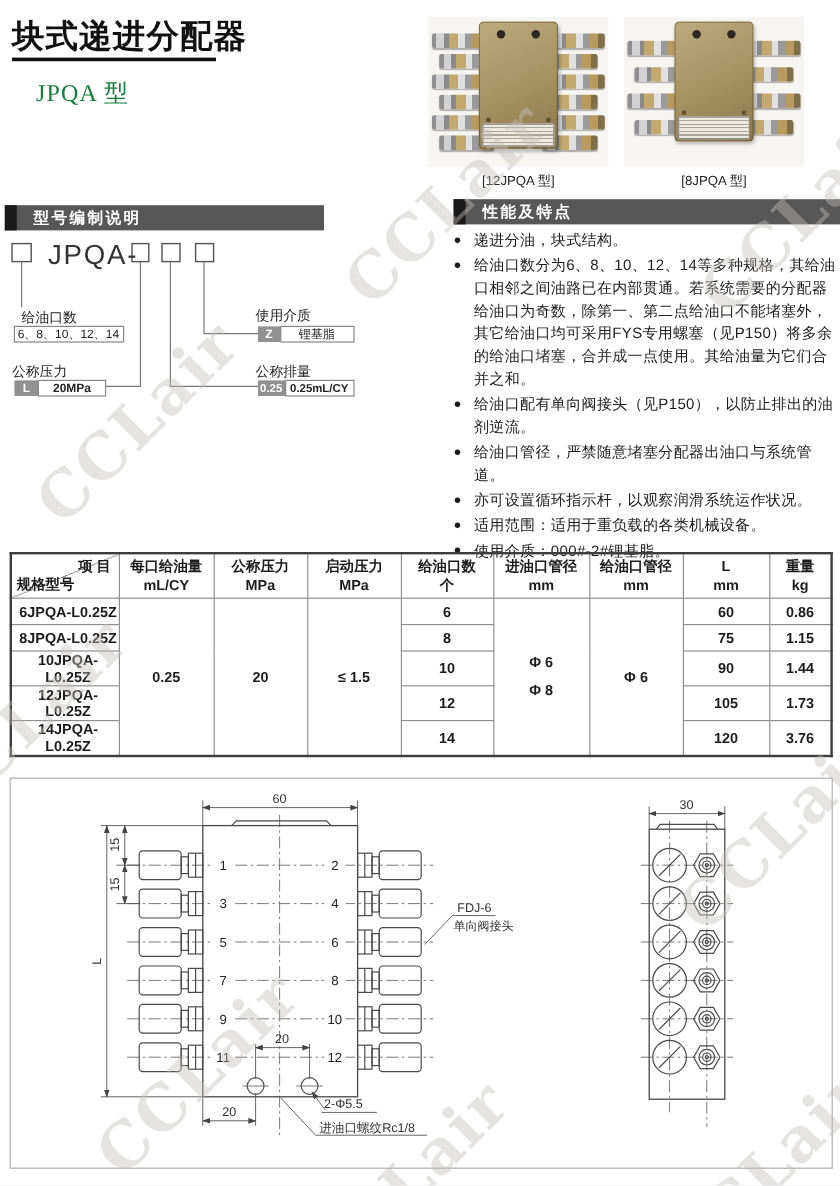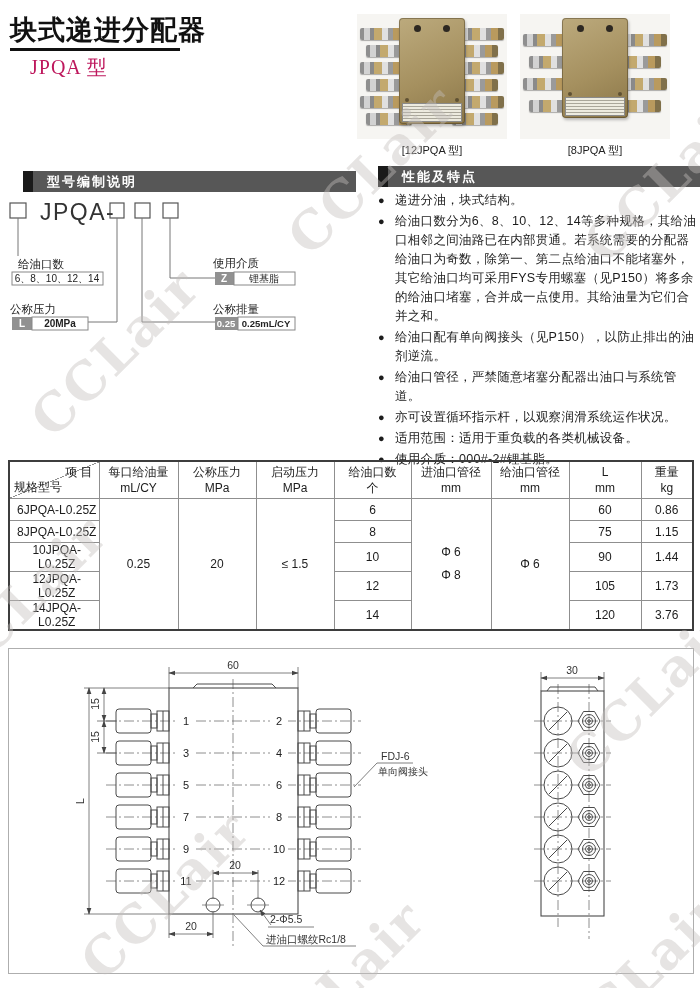--- a/index.html
+++ b/index.html
@@ -5,22 +5,22 @@
   html,body{margin:0;padding:0;background:#e8e8e8;}
   .page{position:relative;width:700px;height:988px;background:#ffffff;overflow:hidden;
         font-family:"Liberation Sans","DejaVu Sans",sans-serif;color:#222;}
   
   .wm{position:absolute;z-index:6;font-family:"DejaVu Serif",serif;font-weight:bold;
       font-size:52px;letter-spacing:2px;color:rgba(196,190,188,0.42);
       transform:translate(-50%,-50%) rotate(-45deg);white-space:nowrap;pointer-events:none;}
   
   .title{position:absolute;left:10px;top:12px;font-size:27px;font-weight:bold;color:#111;letter-spacing:1px;}
   .title-rule{position:absolute;left:10px;top:48px;width:170px;height:3px;background:#111;}
-  .subtitle{position:absolute;left:30px;top:54px;font-family:"Liberation Serif","DejaVu Serif",serif;
-            font-size:20px;color:#be185d;letter-spacing:1px;}
+  .subtitle{position:absolute;left:30px;top:64px;font-family:"Liberation Serif","DejaVu Serif",serif;
+            font-size:20px;color:#15803d;letter-spacing:1px;}
   
   .bar{position:absolute;height:21px;background:#575757;color:#fff;font-size:13px;font-weight:bold;
        line-height:21px;padding-left:24px;box-sizing:border-box;letter-spacing:2px;z-index:2;}
   .bar::before{content:"";position:absolute;left:0;top:0;bottom:0;width:10px;background:#1a1a1a;}
   
   .photo{position:absolute;width:150px;height:125px;background:#f6f5f2;z-index:1;}
   .photo .block{position:absolute;left:50%;top:4px;transform:translateX(-50%);width:66px;height:106px;
      background:linear-gradient(155deg,#bcaa7d 0%,#a5905f 55%,#8a7648 100%);
      border-radius:4px;box-shadow:inset 0 0 0 1px rgba(40,30,10,.35),1px 2px 3px rgba(0,0,0,.25);}
   .photo.p8 .block{height:100px;}
@@ -43,21 +43,21 @@
   .photo-label{position:absolute;width:150px;text-align:center;font-size:11px;color:#222;z-index:1;}
   
   .features{position:absolute;left:378px;top:191px;width:320px;z-index:1;}
   .features .item{display:flex;font-size:12.5px;line-height:19px;color:#1c1c1c;margin-bottom:2px;letter-spacing:.3px;}
   .features .bullet{flex:none;width:17px;font-size:11px;line-height:19px;}
   .features .txt{flex:1;}
   
   .spec-table{position:absolute;left:8px;top:460px;z-index:1;border-collapse:collapse;table-layout:fixed;
       width:684px;background:transparent;border:2px solid #3d3d3d;}
   .spec-table th,.spec-table td{border:1px solid #8f8f8f;font-size:12px;text-align:center;
-      padding:0;font-weight:normal;color:#1c1c1c;}
+      padding:0;font-weight:bold;color:#1c1c1c;}
   .spec-table thead th{height:36px;}
   .spec-table tbody td{height:21px;}
   .hdr2 div{line-height:16px;}
   .cell-model{text-align:center;padding-left:5px !important;}
   .diag{position:relative;background-image:linear-gradient(to bottom right,transparent 49.4%,#8f8f8f 49.4% 50.6%,transparent 50.6%);}
   .diag .tr{position:absolute;top:2px;right:6px;font-size:12px;}
   .diag .bl{position:absolute;bottom:2px;left:4px;font-size:12px;}
   .phi2 div{line-height:15px;}
   .phi2 .gap{height:8px;}
   
@@ -125,21 +125,21 @@
       <span class="dot d1"></span>
         <span class="dot d2"></span>
       <span class="screw s1"></span>
         <span class="screw s2"></span>
       <span class="plate"></span>
     </div>
   </div>
   <div class="photo-label" style="left:357px;top:143px">[12JPQA 型]</div>
   <div class="photo-label" style="left:520px;top:143px">[8JPQA 型]</div>
 
-  <div class="bar" style="left:23px;top:171px;width:333px">型号编制说明</div>
+  <div class="bar" style="left:4px;top:171px;width:266px">型号编制说明</div>
   <div class="bar" style="left:378px;top:166px;width:322px">性能及特点</div>
 
   <svg class="mc-svg" width="350" height="150" viewBox="0 0 350 150">
     <g fill="none" stroke="#555" stroke-width="1.2">
       <rect x="2" y="7" width="16" height="15" fill="#fff"></rect>
       <rect x="102" y="7" width="14" height="15" fill="#fff"></rect>
       <rect x="127" y="7" width="15" height="15" fill="#fff"></rect>
       <rect x="155" y="7" width="15" height="15" fill="#fff"></rect>
     </g>
     <text x="32" y="24" font-size="23" letter-spacing="1.5" fill="#333">JPQA-</text>

